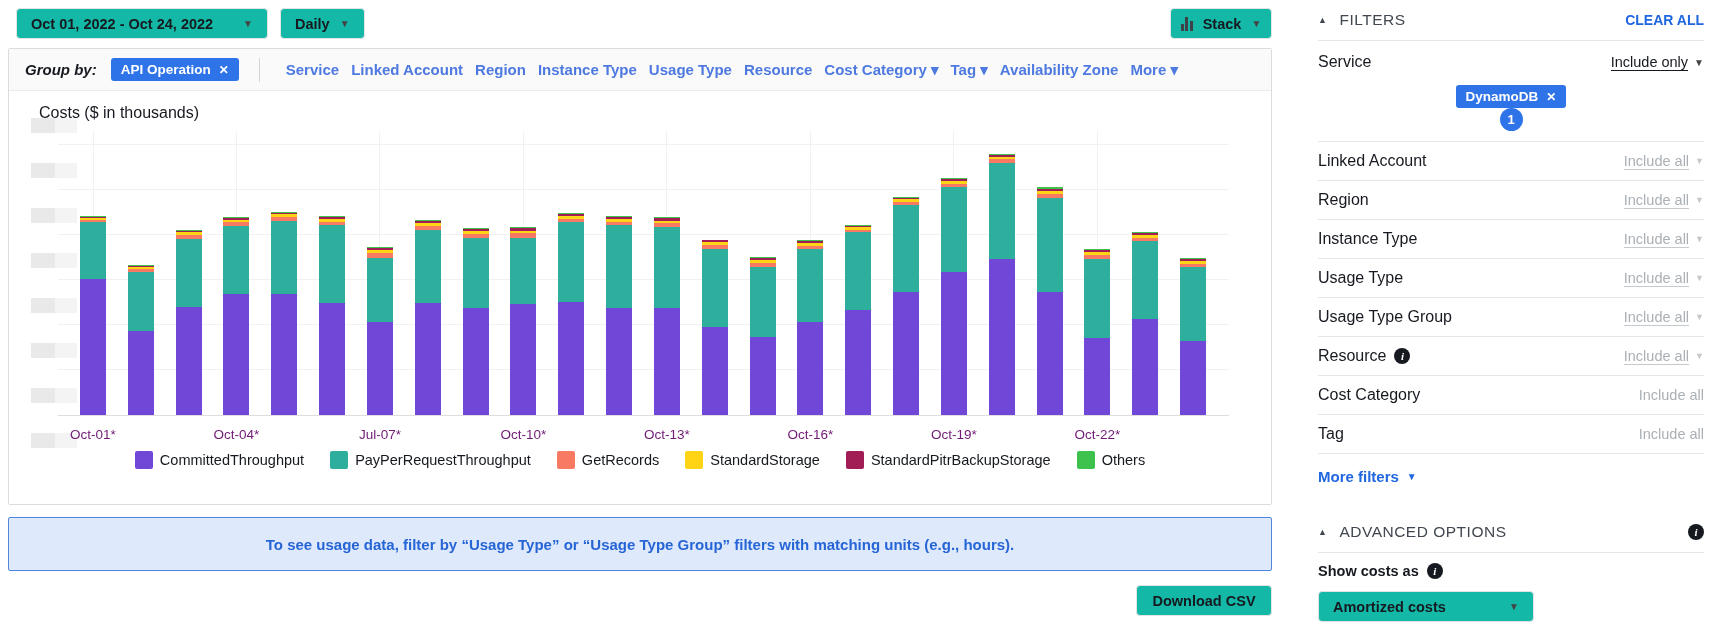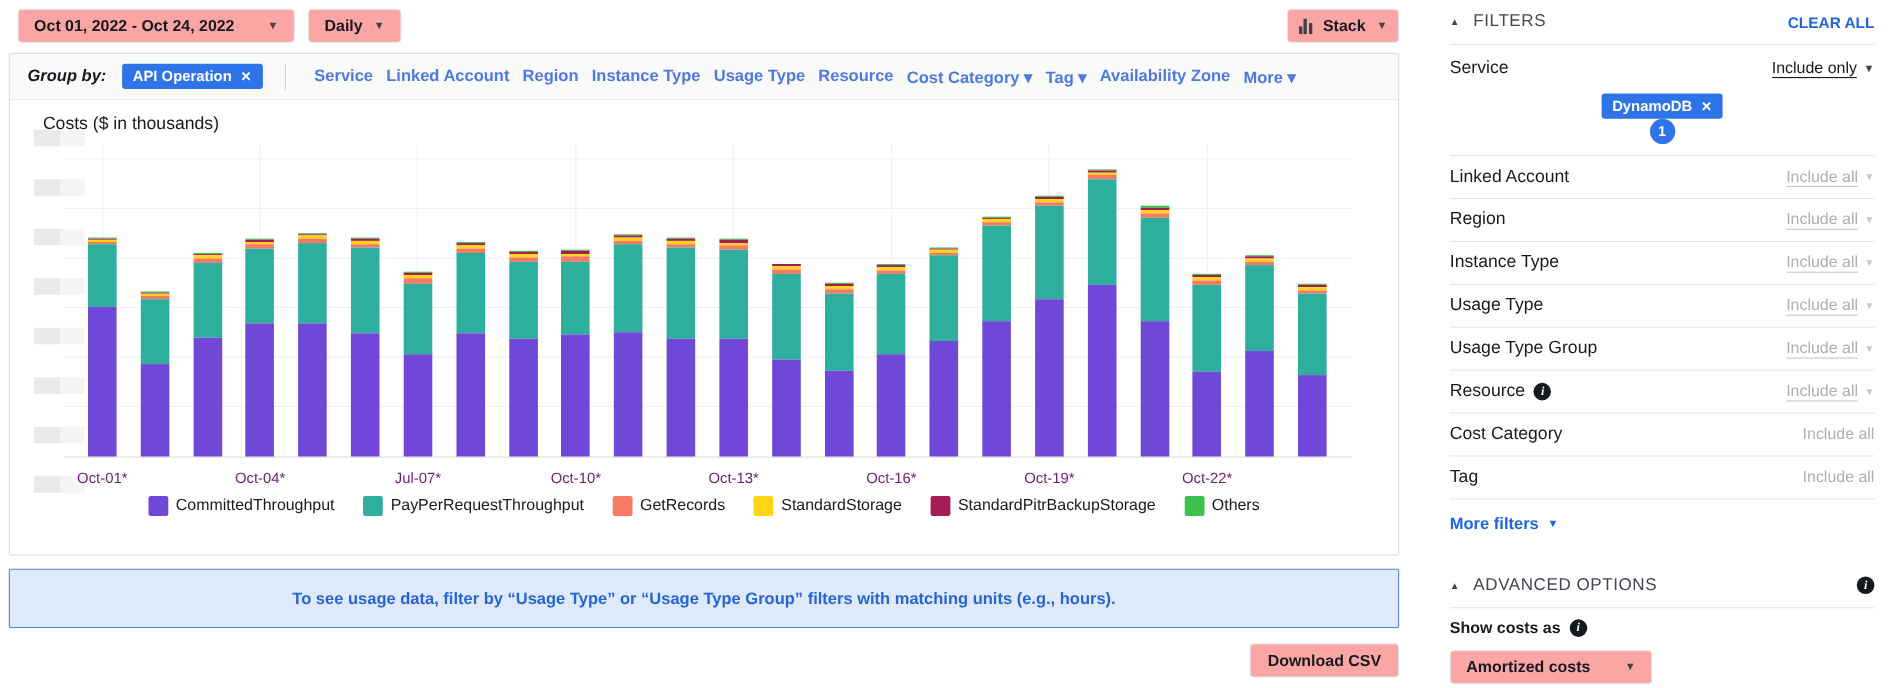--- a/index.html
+++ b/index.html
@@ -3,21 +3,21 @@
 <meta charset="utf-8">
 <style>
   * { box-sizing: border-box; }
   html,body { margin:0; padding:0; }
   body {
     width:1718px; height:625px; position:relative; overflow:hidden;
     background:#ffffff; font-family:"Liberation Sans", sans-serif; color:#16191f;
   }
   
   .btn-gray{
-    background:#fca5a5; border:1px solid #e3e3e3; border-radius:4px;
+    background:#14b8a6; border:1px solid #e3e3e3; border-radius:4px;
     font-weight:bold; font-size:14.5px; color:#16191f;
     display:inline-flex; align-items:center; gap:10px; padding:0 14px; height:31px; cursor:pointer;
   }
   .caret{ font-size:10px; color:#444; }
   .caret-blue{ font-size:10px; }
   #topbar{ position:absolute; left:16px; top:8px; display:flex; gap:12px; }
   #date-btn{ width:252px; justify-content:space-between; }
   #stack-btn{ position:absolute; top:8px; left:1170px; width:102px; justify-content:center; }
   .stack-icon{ display:inline-flex; align-items:flex-end; gap:1.5px; height:14px; }
   .stack-icon i{ display:block; width:3px; background:#3d4248; }
@@ -85,21 +85,21 @@
     font-size:13px; font-weight:bold; display:flex; align-items:center; justify-content:center;
   }
   #more-filters{ color:#1f66e0; font-size:15px; font-weight:bold; height:44px; display:flex; align-items:center; gap:8px; cursor:pointer; }
   .info-i{
     width:16px; height:16px; border-radius:50%; background:#16191f; color:#fff;
     font-size:11px; font-weight:bold; font-family:"Liberation Serif", serif;
     display:inline-flex; align-items:center; justify-content:center; font-style:italic; cursor:pointer;
   }
   #adv-header{ margin-top:14px; }
   #showcosts{ display:flex; align-items:center; gap:8px; font-size:14.5px; font-weight:bold; height:36px; }
-  #amortized-btn{ margin-top:2px; width:184px; justify-content:space-between; }
+  #amortized-btn{ margin-top:2px; width:216px; justify-content:space-between; }
 </style>
 </head>
 <body>
 
 <div id="topbar">
   <button class="btn-gray" id="date-btn">
     <span>Oct 01, 2022 - Oct 24, 2022</span>
     <span class="caret">▼</span>
   </button>
   <button class="btn-gray">

